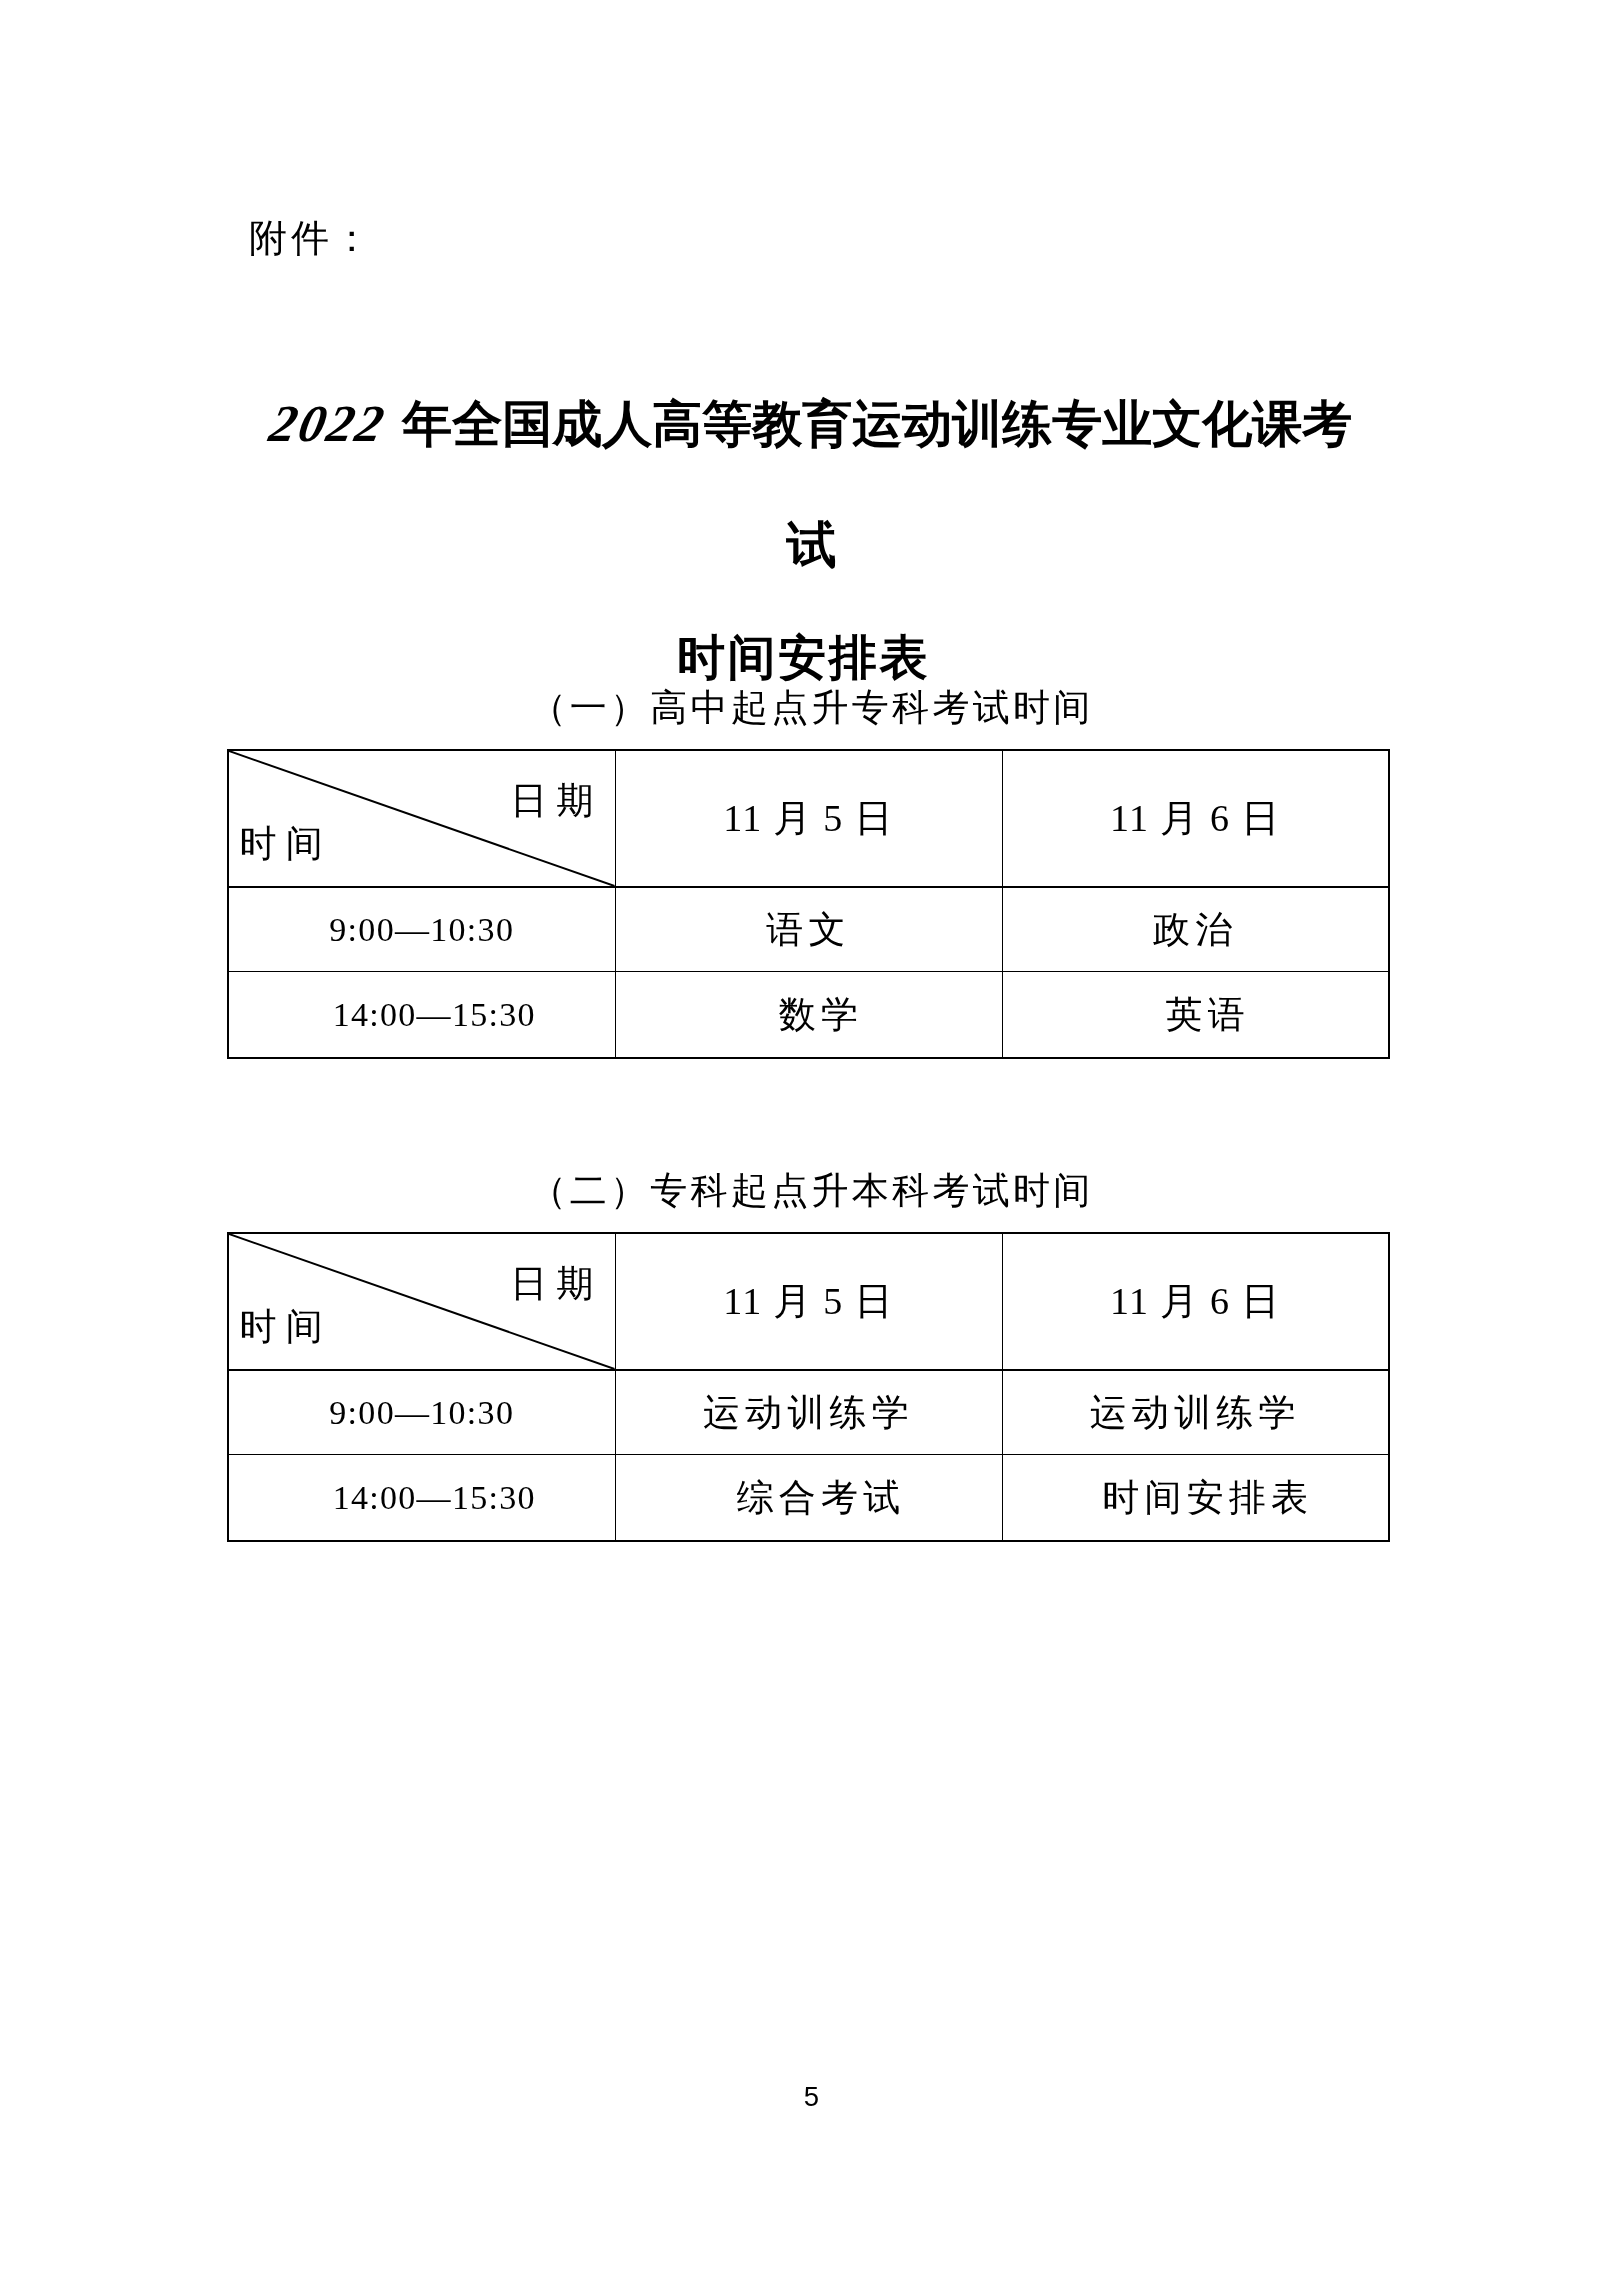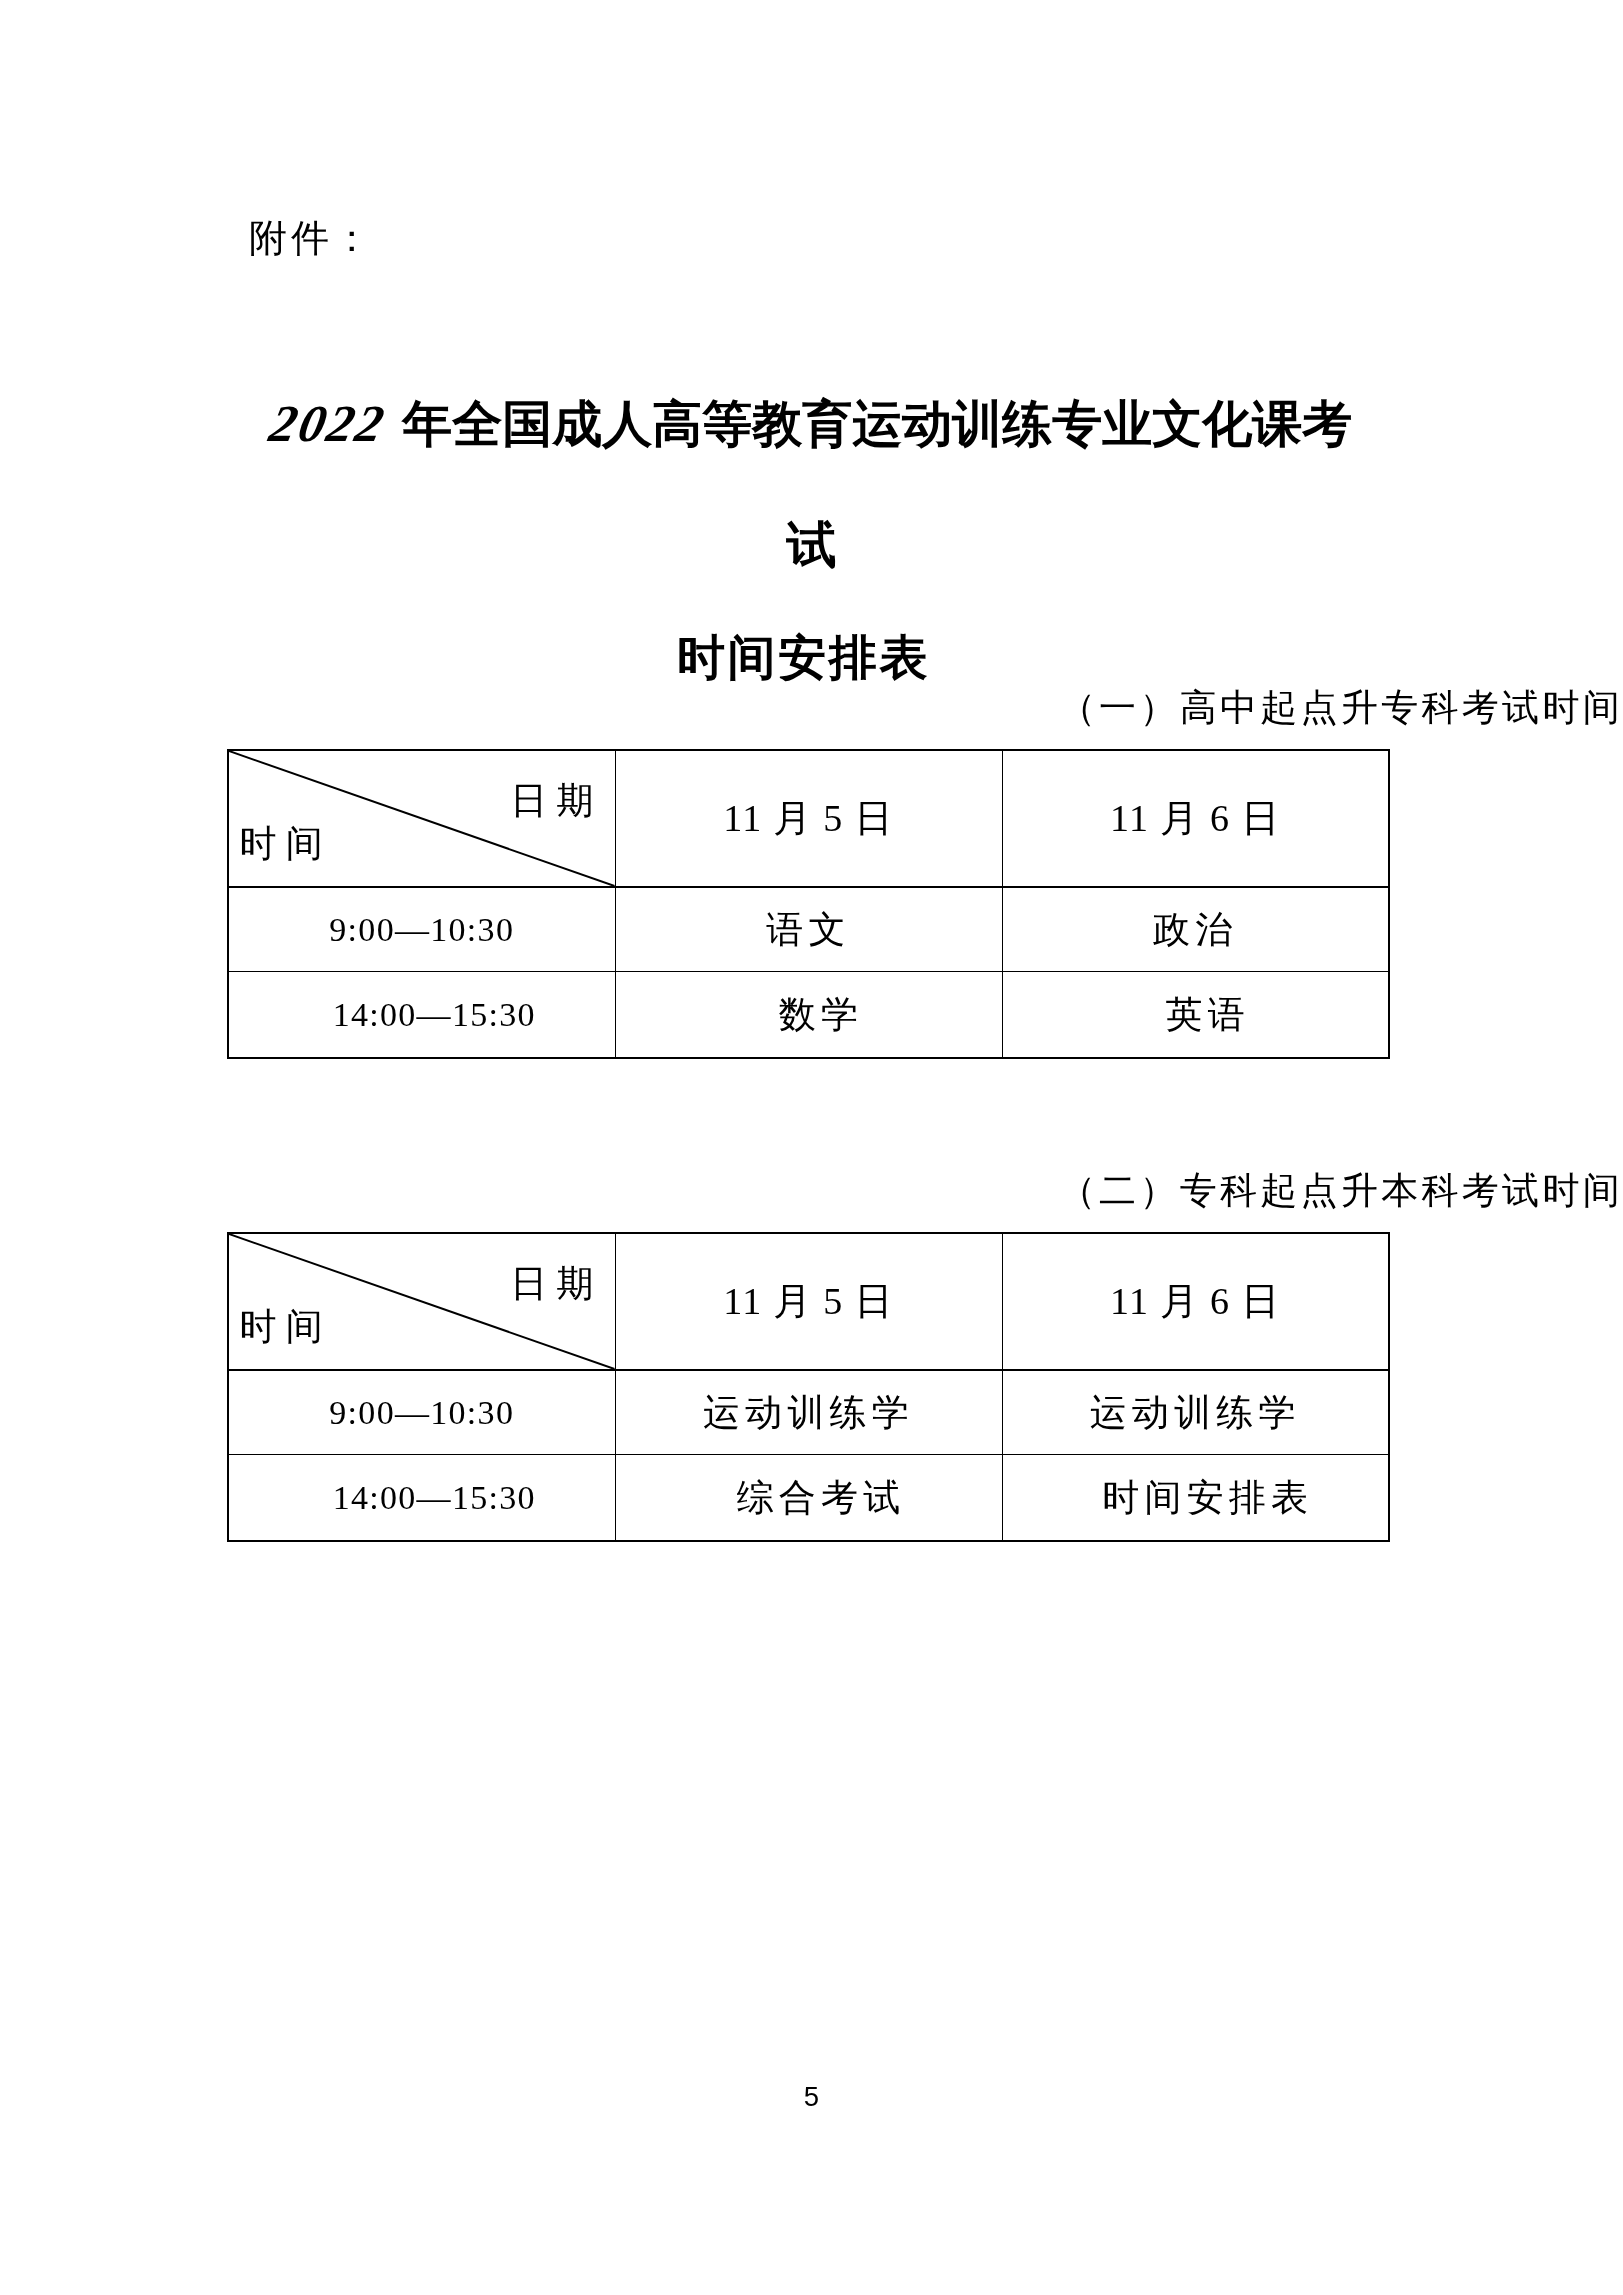--- a/index.html
+++ b/index.html
@@ -47,21 +47,21 @@
     position:absolute;
     left:0; right:16px; top:626px;
     text-align:center;
     font-size:48px;
     font-weight:bold;
     letter-spacing:2.6px;
   }
   .section-heading{
     position:absolute;
     left:0; right:0;
-    text-align:right;
+    text-align:center;
     font-size:37px;
     letter-spacing:3.3px;
   }
   .s1{ top:683px; }
   .s2{ top:1166px; }
 
   table.sched{
     position:absolute;
     left:227px;
     width:1161px;

